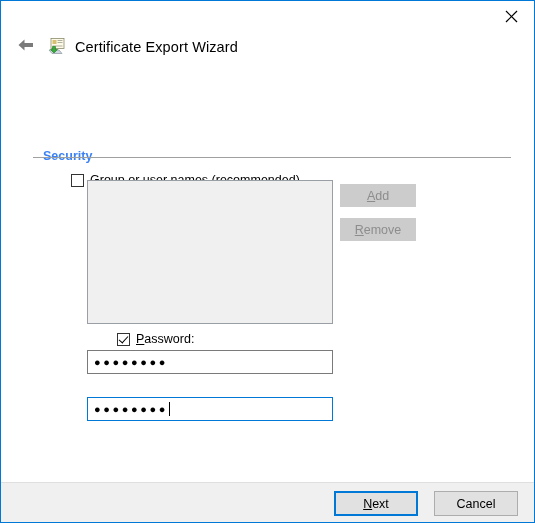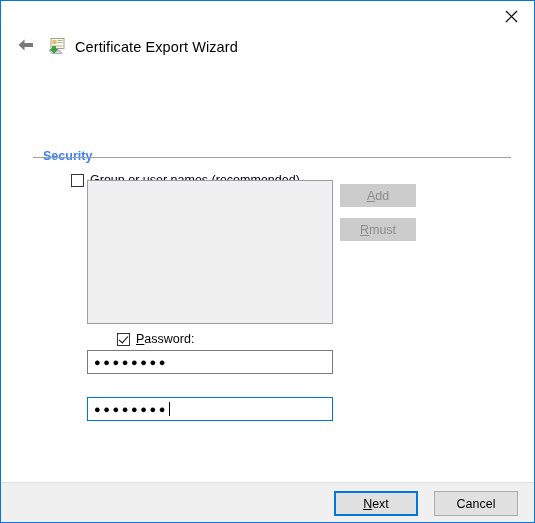--- a/index.html
+++ b/index.html
@@ -294,21 +294,21 @@
     </div>
 
     <div class="listbox"></div>
 
     <div class="sidebtn add">
         <span class="acc">A</span>
         <span>dd</span>
       </div>
     <div class="sidebtn remove">
         <span class="acc">R</span>
-        <span>must</span>
+        <span>emove</span>
       </div>
 
     <div class="cb-row" style="left:72px; top:259px;margin-left:44px;">
       <span class="cbx checked"></span>
       <span class="cb-label"><span class="acc">P</span><span>assword:</span></span>
     </div>
 
     <div class="textfield" style="top:277px;">
       <span class="dots">●●●●●●●●</span>
     </div>

